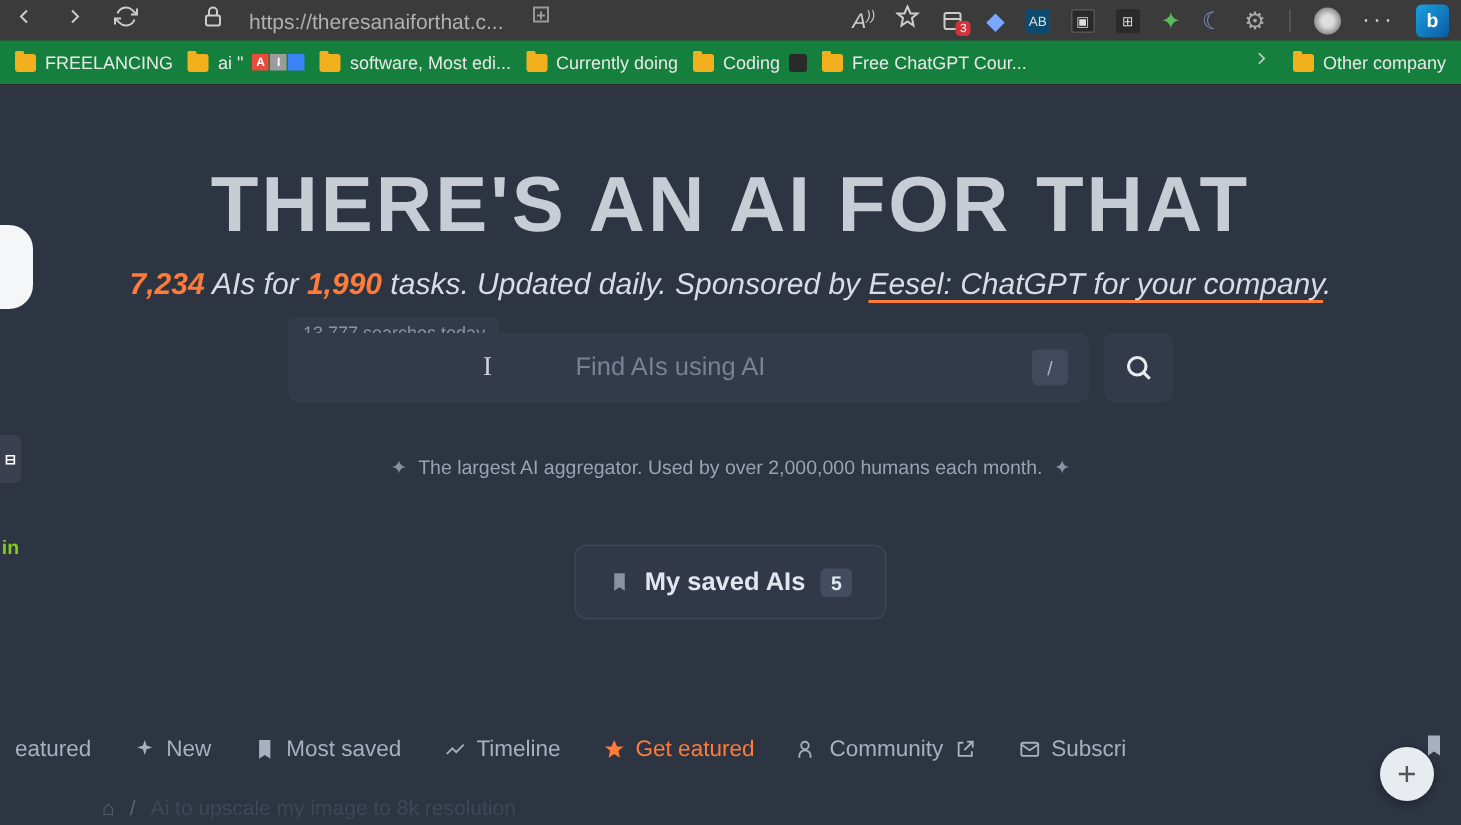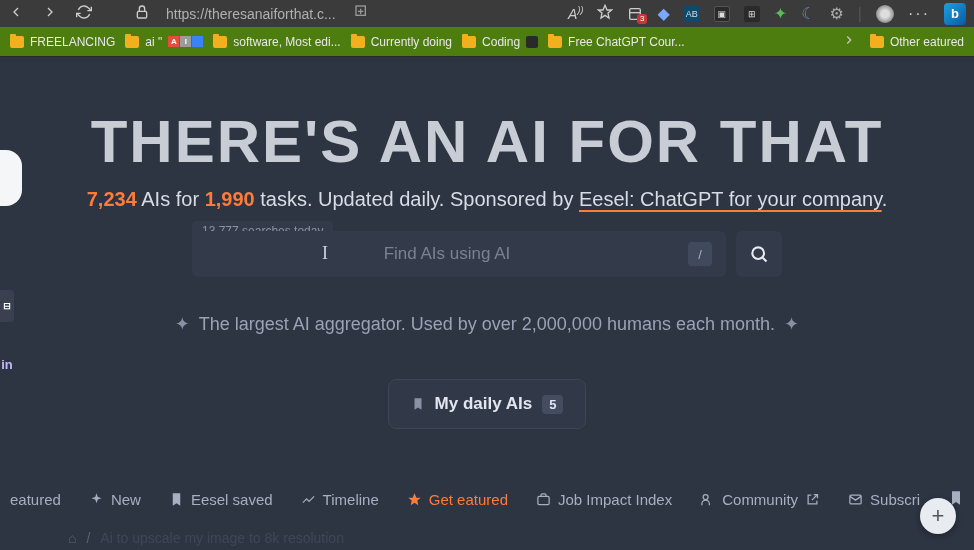--- a/index.html
+++ b/index.html
@@ -30,21 +30,21 @@
   margin-left: 4px;
 }
 .top-right-icons { margin-left: auto; display: flex; gap: 14px; align-items: center; }
 .icon-badge { position: relative; display: inline-flex; }
 .badge { position: absolute; bottom: -2px; right: -4px; background: #d13438; color: #fff; font-size: 8px; padding: 0 3px; border-radius: 3px; line-height: 10px; }
 .ext-box { width: 16px; height: 16px; background: #0c4a6e; border-radius: 2px; display: flex; align-items: center; justify-content: center; font-size: 9px; color: #ddd; }
 .avatar { width: 18px; height: 18px; border-radius: 50%; background: radial-gradient(circle, #ddd 30%, #555 100%); }
 
 
 .bookmarks-bar {
-  background: #4d7c0f;
+  background: #15803d;
   height: 30px;
   display: flex;
   align-items: center;
   padding: 0 10px;
   gap: 10px;
   border-bottom: 1px solid #2a2a2a;
 }
 .bookmark {
   display: flex;
   align-items: center;
@@ -65,30 +65,31 @@
 
 
 .page {
   position: relative;
   padding-top: 50px;
   text-align: center;
 }
 
 h1.hero {
   font-family: Impact, "Arial Black", sans-serif;
-  font-size: 60px;
+  font-size: 52px;
   letter-spacing: 2px;
   color: #c8ccd4;
   font-weight: 900;
 }
 
 .subtitle {
   margin-top: 12px;
   font-size: 20px;
   color: #d8dce4;
+  font-style: italic;
 }
 .subtitle .orange { color: #ff7b3a; font-weight: 600; }
 .sponsor-link { text-decoration: underline; text-decoration-color: #ff7b3a; text-underline-offset: 4px; }
 
 .search-wrap {
   margin: 20px auto 0;
   width: 590px;
   position: relative;
 }
 .search-hint {
@@ -148,21 +149,21 @@
   left: 130px;
   top: 12px;
   height: 20px;
   font-size: 18px;
   color: #cfd4df;
   font-family: serif;
 }
 
 .tagline {
   margin-top: 36px;
-  font-size: 18px;
+  font-size: 13px;
   color: #9aa2b4;
 }
 .sparkle { color: #8890a4; margin: 0 4px; }
 
 .saved-btn {
   margin: 44px auto 0;
   display: inline-flex;
   align-items: center;
   gap: 10px;
   background: #313847;
@@ -332,30 +333,30 @@
   <div class="bookmark">
     <span class="folder-icon"></span>
     <span>Free ChatGPT Cour...</span>
   </div>
   <div class="bookmarks-right">
     <span class="chev-right"><svg viewBox="0 0 24 24" fill="none" stroke="#ccc" stroke-width="2">
           <path d="M9 18l6-6-6-6"></path>
         </svg></span>
     <div class="bookmark">
       <span class="folder-icon"></span>
-      <span>Other eatured</span>
+      <span>Other company</span>
     </div>
   </div>
 </div>
 
 <div class="left-rail">
   <div class="rail-item" style="height:56px;margin-top:-40px"></div>
   <div class="rail-item partial" style="color:#c0c6d4;background:transparent"></div>
   <div class="rail-item partial" style="width:14px;background:#3a4050;color:#fff;border-radius:0 4px 4px 0;font-size:9px">⊟</div>
-  <div class="rail-item partial" style="color:#c4b5fd;background:transparent;font-weight:bold;font-size:13px">in</div>
+  <div class="rail-item partial" style="color:#84cc16;background:transparent;font-weight:bold;font-size:13px">in</div>
 </div>
 
 <div class="page">
   <h1 class="hero">THERE'S AN AI FOR THAT</h1>
 
   <div class="subtitle">
     <span class="orange">7,234</span><span> AIs for </span><span class="orange">1,990</span><span> tasks. Updated daily. Sponsored by </span><span class="sponsor-link">Eesel: ChatGPT for your company</span><span>.</span>
   </div>
 
   <div class="search-wrap">
@@ -378,57 +379,50 @@
   <div class="tagline">
     <span class="sparkle">✦</span>
     <span>The largest AI aggregator. Used by over 2,000,000 humans each month.</span>
     <span class="sparkle">✦</span>
   </div>
 
   <div class="saved-btn">
     <svg viewBox="0 0 24 24" fill="#8a91a3">
         <path d="M6 2h12v20l-6-4-6 4z"></path>
       </svg>
-    <span>My daily AIs</span>
+    <span>My saved AIs</span>
     <span class="count">5</span>
   </div>
 </div>
 
 <div class="bottom-nav">
   <span class="nav-item">eatured</span>
   <span class="nav-item">
     <svg viewBox="0 0 24 24" fill="#a8afc1">
         <path d="M12 2l2 6 6 2-6 2-2 6-2-6-6-2 6-2z"></path>
       </svg>
     <span>New</span>
   </span>
   <span class="nav-item">
     <svg viewBox="0 0 24 24" fill="#a8afc1">
         <path d="M6 2h12v20l-6-4-6 4z"></path>
       </svg>
-    <span>Eesel saved</span>
+    <span>Most saved</span>
   </span>
   <span class="nav-item">
     <svg viewBox="0 0 24 24" fill="none" stroke="#a8afc1" stroke-width="2">
         <path d="M3 17l6-6 4 4 8-8"></path>
       </svg>
     <span>Timeline</span>
   </span>
   <span class="nav-item featured">
     <svg viewBox="0 0 24 24" fill="#ff7b3a">
         <path d="M12 2l3 7h7l-5.5 4.5L18 21l-6-4-6 4 1.5-7.5L2 9h7z"></path>
       </svg>
     <span>Get eatured</span>
-  </span>
-  <span class="nav-item">
-    <svg viewBox="0 0 24 24" fill="none" stroke="#a8afc1" stroke-width="2">
-        <rect x="3" y="7" width="18" height="13" rx="2"></rect>
-        <path d="M8 7V5a2 2 0 012-2h4a2 2 0 012 2v2"></path>
-      </svg>
-    <span>Job Impact Index</span>
   </span>
   <span class="nav-item">
     <svg viewBox="0 0 24 24" fill="none" stroke="#a8afc1" stroke-width="2">
         <circle cx="9" cy="8" r="4"></circle>
         <path d="M3 21v-2a6 6 0 0112 0v2"></path>
       </svg>
     <span>Community</span>
     <svg viewBox="0 0 24 24" fill="none" stroke="#a8afc1" stroke-width="2" width="12" height="12">
         <path d="M14 4h6v6M20 4l-9 9"></path>
         <path d="M19 14v5H5V5h5"></path>

